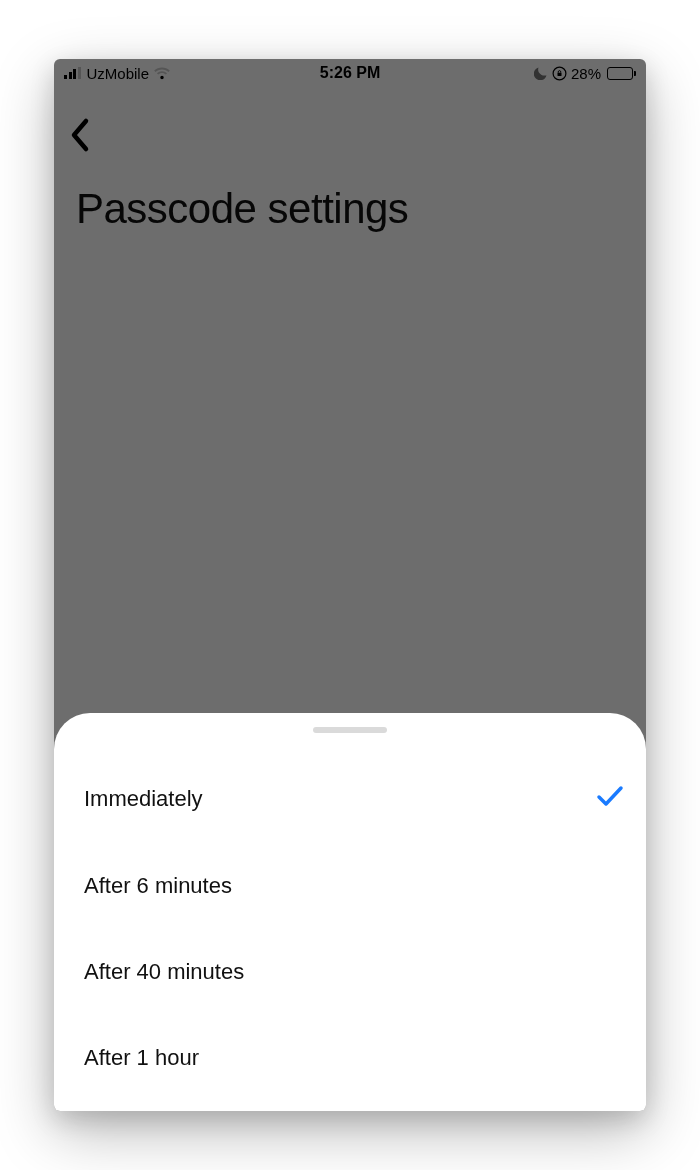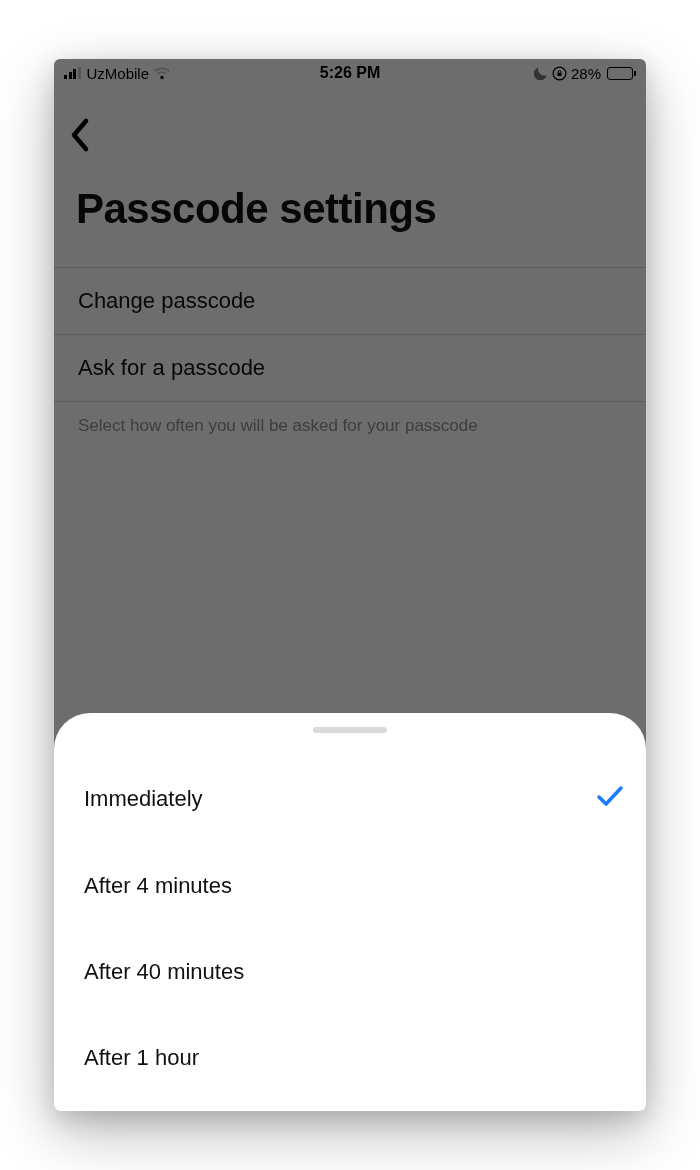--- a/index.html
+++ b/index.html
@@ -113,21 +113,21 @@
     }
     .chev-back {
       width: 24px;
       height: 36px;
     }
     .title-row {
       padding: 28px 22px 34px 22px;
     }
     .page-title {
       font-size: 42px;
-      font-weight: 700;
+      font-weight: 400;
       letter-spacing: -0.5px;
       color: #111;
     }
     
     .settings-section {
       border-top: 1px solid #d0d0d0;
     }
     .settings-row {
       padding: 20px 24px;
       border-bottom: 1px solid #d0d0d0;
@@ -223,45 +223,36 @@
         <svg class="chev-back" viewBox="0 0 24 36">
           <path d="M18 4 L6 18 L18 32" fill="none" stroke="#000" stroke-width="4.5" stroke-linecap="round" stroke-linejoin="round"></path>
         </svg>
       </div>
     </div>
 
     <div class="title-row">
       <h1 class="page-title">Passcode settings</h1>
     </div>
 
-    <div class="settings-section">
-      <div class="settings-row">
-        <span>Change passcode</span>
-      </div>
-      <div class="settings-row">
-        <span>Ask for a passcode</span>
-      </div>
-      <div class="settings-hint">Select how often you will be asked for your passcode</div>
-    </div>
 
     <div class="dim-overlay"></div>
 
     <div class="sheet">
       <div class="grabber"></div>
       <div class="option-list">
         <div class="option">
           <span>Immediately</span>
           <span class="check">
             <svg width="28" height="22" viewBox="0 0 28 22">
               <path d="M3 12 L10 19 L25 3" fill="none" stroke="#1a7bff" stroke-width="3.5" stroke-linecap="round" stroke-linejoin="round"></path>
             </svg>
           </span>
         </div>
         <div class="option">
-          <span>After 4 minutes</span>
+          <span>After 6 minutes</span>
         </div>
         <div class="option">
           <span>After 40 minutes</span>
         </div>
         <div class="option">
           <span>After 1 hour</span>
         </div>
       </div>
     </div>
 

